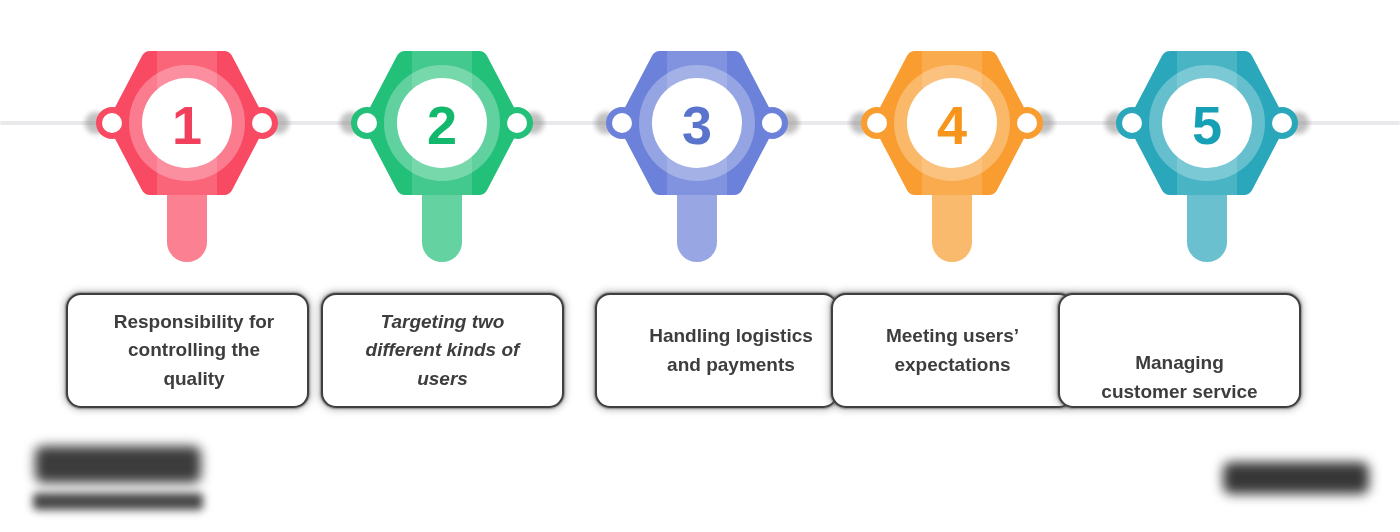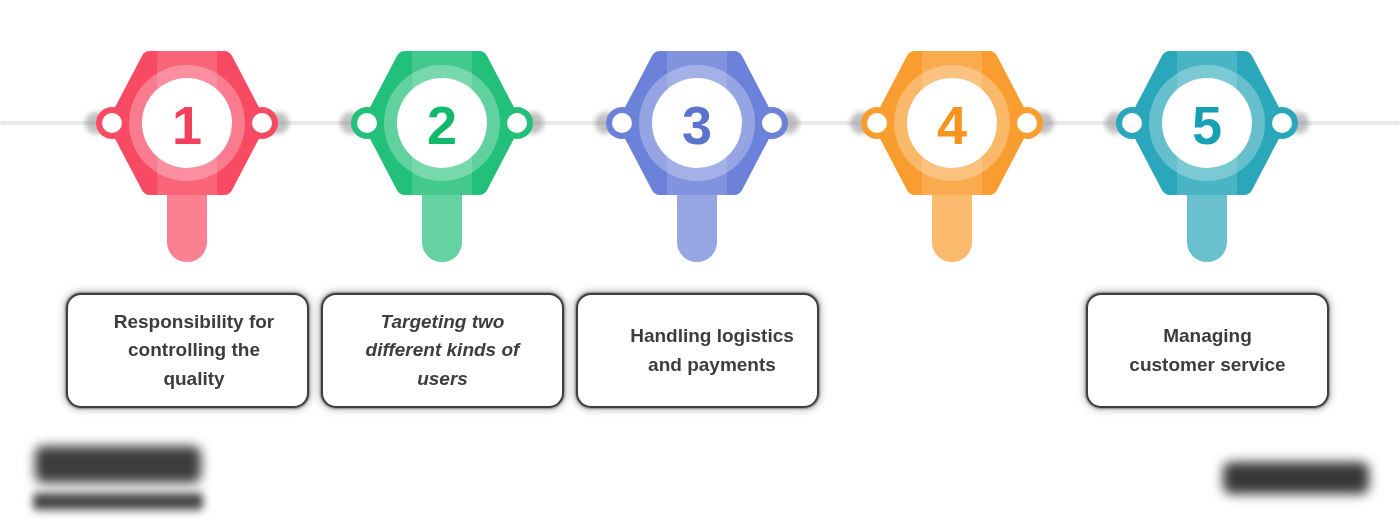--- a/index.html
+++ b/index.html
@@ -43,23 +43,23 @@
     border: 2px solid #3f3f3f;
     border-radius: 15px;
     box-shadow: 0 0 2px 1px rgba(70,70,70,0.55), 0 0 6px 3px rgba(115,115,115,0.35);
     display: flex;
     align-items: center;
     justify-content: center;
     text-align: center;
   }
   .card.c1 { left:  66px; padding-left: 13px; }
   .card.c2 { left: 321px; font-style: italic; }
-  .card.c3 { left: 576px; padding-left: 29px; }
+  .card.c3 { left: 595px; padding-left: 29px; }
   .card.c4 { left: 831px; }
-  .card.c5 { left: 1086px; }
+  .card.c5 { left: 1058px; align-items: flex-end; }
   .card p {
     margin: 0;
     padding: 0 10px;
     font-size: 19px;
     line-height: 1.5;
     font-weight: 600;
     color: #3d3d3d;
     white-space: pre-line;
   }
   
@@ -178,20 +178,24 @@
   </div>
   <div class="card c2">
     <p>Targeting two
 different kinds of
 users</p>
   </div>
   <div class="card c3">
     <p>Handling logistics
 and payments</p>
   </div>
+  <div class="card c4">
+    <p>Meeting users’
+expectations</p>
+  </div>
   <div class="card c5">
     <p>Managing
 customer service</p>
   </div>
 
   <div>
     <div class="logo-left-text"></div>
     <div class="logo-left-bar"></div>
   </div>
   <div class="logo-right-text"></div>

